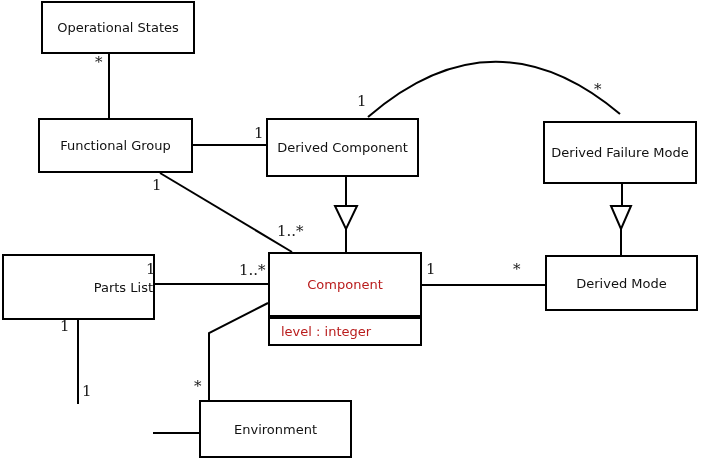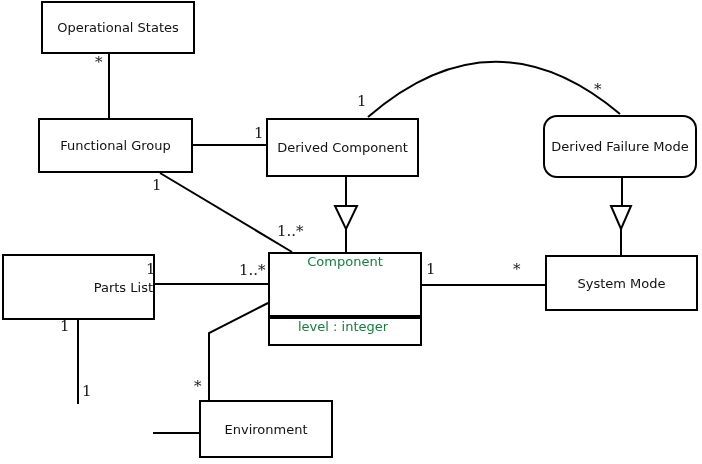--- a/index.html
+++ b/index.html
@@ -33,27 +33,27 @@
   .uml-compart {
     position: absolute;
     box-sizing: border-box;
     z-index: 2;
   }
   .uml-compart .sect {
     box-sizing: border-box;
     border: 2px solid #000;
     background: #fff;
     display: flex;
-    align-items: flex-start;
+    align-items: center;
     font-size: 13px;
-    color: #15803d;
+    color: #b91c1c;
     white-space: nowrap;
   }
   .sect.main { justify-content: center; height: 65px; }
-  .sect.attr { justify-content: flex-start; padding-left: 28px; height: 29px; }
+  .sect.attr { justify-content: flex-start; padding-left: 11px; height: 29px; }
   .mult {
     position: absolute;
     font-family: "DejaVu Serif", serif;
     font-size: 15px;
     color: #1a1a1a;
     line-height: 1;
     z-index: 3;
     white-space: nowrap;
   }
 </style>
@@ -87,43 +87,43 @@
   </div>
 
   <div class="uml-box" style="left:38px;  top:118px; width:155px; height:55px;">
     <span>Functional Group</span>
   </div>
 
   <div class="uml-box" style="left:266px; top:118px; width:153px; height:59px;">
     <span>Derived Component</span>
   </div>
 
-  <div class="uml-box" style="left:543px; top:115px; width:154px; height:63px;border-radius:14px;">
+  <div class="uml-box" style="left:543px; top:121px; width:154px; height:63px;">
     <span>Derived Failure Mode</span>
   </div>
 
   <div class="uml-box" style="left:2px;   top:254px; width:153px; height:66px;justify-content:flex-end;">
     <span>Parts List</span>
   </div>
 
   <div class="uml-compart" style="left:268px; top:252px; width:154px;">
     <div class="sect main">
       <span>Component</span>
     </div>
     <div class="sect attr">
       <span>level : integer</span>
     </div>
   </div>
 
   <div class="uml-box" style="left:545px; top:255px; width:153px; height:56px;">
-    <span>System Mode</span>
+    <span>Derived Mode</span>
   </div>
 
 
-  <div class="uml-box" style="left:199px; top:400px; width:134px; height:58px;">
+  <div class="uml-box" style="left:199px; top:400px; width:153px; height:58px;">
     <span>Environment</span>
   </div>
 
   <span class="mult" style="left:95px;  top:55px;">*</span>
   <span class="mult" style="left:254px; top:126px;">1</span>
   <span class="mult" style="left:357px; top:94px;">1</span>
   <span class="mult" style="left:594px; top:82px;">*</span>
   <span class="mult" style="left:152px; top:178px;">1</span>
   <span class="mult" style="left:277px; top:224px;">1..*</span>
   <span class="mult" style="left:146px; top:262px;">1</span>

